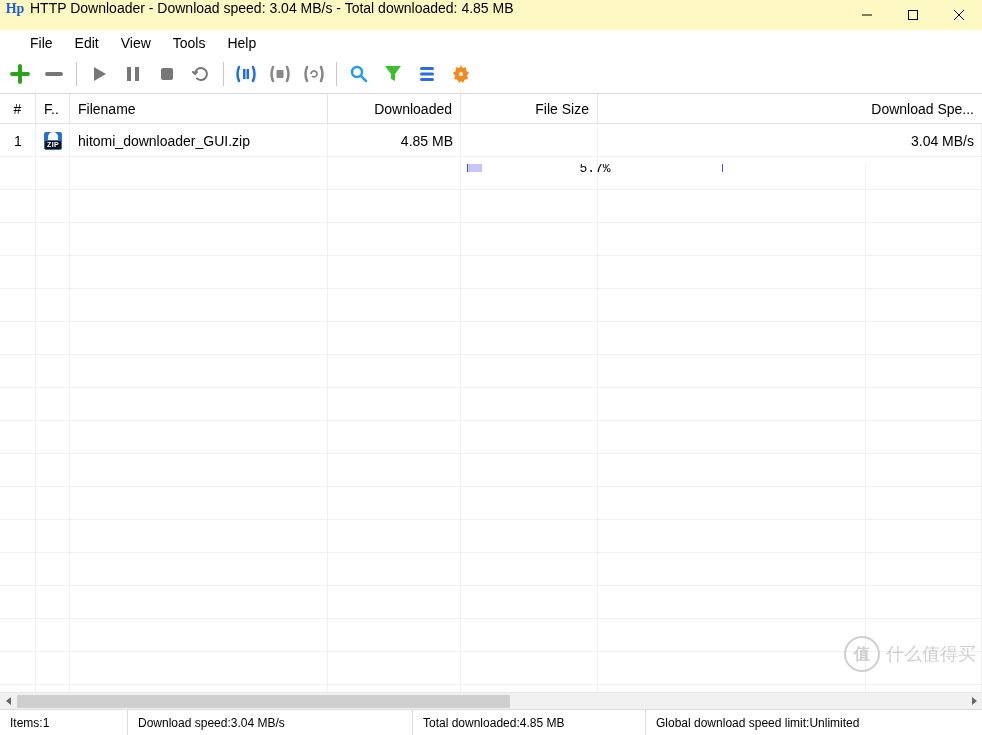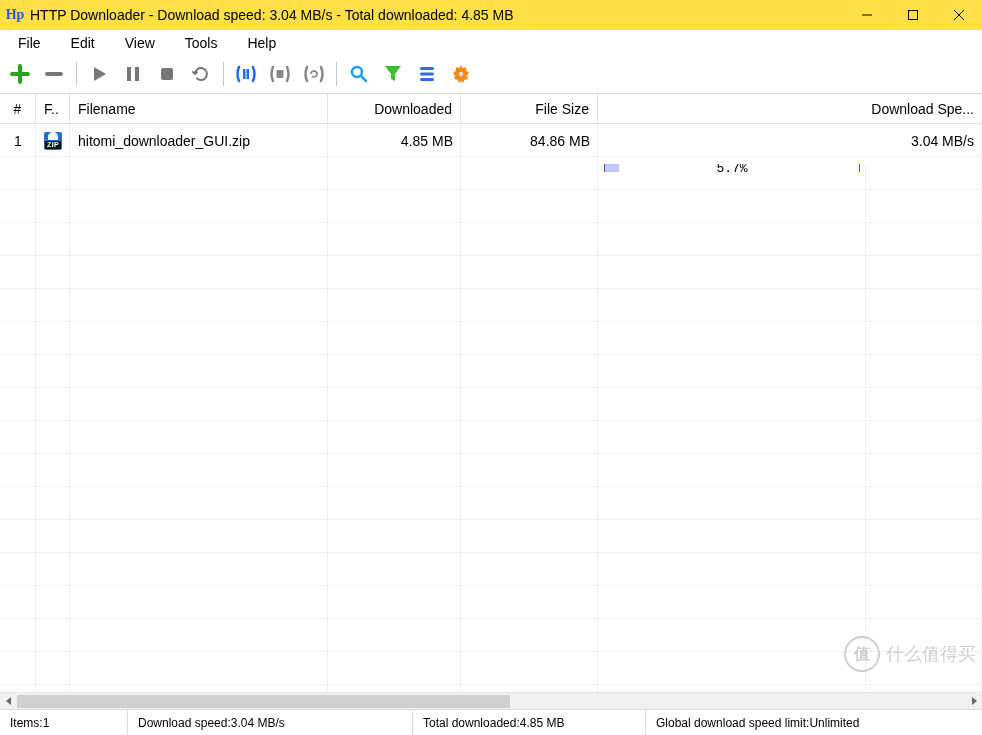--- a/index.html
+++ b/index.html
@@ -8,40 +8,40 @@
     width: 982px; height: 735px;
     font-family: "Segoe UI", Tahoma, sans-serif;
     font-size: 14px;
     background: #ffffff;
     color: #000;
     overflow: hidden;
   }
   .window { width: 982px; height: 735px; display: flex; flex-direction: column; background: #fff; }
   
   .titlebar {
-    height: 30px; display: flex; align-items: center;
-    padding: 0 0 0 6px; background: #fde047;
+    height: 30px; display: flex; align-items: flex-start;
+    padding: 0 0 0 6px; background: #fef9c3;
   }
   .titlebar .app-icon {
     width: 18px; height: 18px; display: flex; align-items: center; justify-content: center;
     font-family: Georgia, "Times New Roman", serif; font-weight: bold; font-size: 14px;
     color: #1e5fd8; margin-right: 6px;
   }
   .titlebar .title { flex: 0 0 auto; font-size: 14px; white-space: nowrap; }
   .titlebar .spacer { flex: 1; }
   .win-controls { display: flex; height: 100%; }
   .win-btn {
     width: 46px; height: 30px; display: flex; align-items: center; justify-content: center;
     color: #000;
   }
   .win-btn svg { display: block; }
   
   .menubar {
-    height: 26px; display: flex; align-items: center; gap: 10px;
-    padding: 0 8px;
+    height: 26px; display: flex; align-items: center; gap: 2px;
+    padding: 0 20px;
   }
   .menu-item { padding: 2px 10px; font-size: 14px; }
   
   .toolbar {
     height: 38px; display: flex; align-items: center; gap: 2px;
     padding: 0 4px 2px 4px;
     border-bottom: 1px solid #d9d9d9;
   }
   .tbtn {
     width: 32px; height: 32px; display: flex; align-items: center; justify-content: center;
@@ -301,21 +301,20 @@
 
     <div class="row">
       <div class="cell col-num">1</div>
       <div class="cell col-type">
         <div class="zip-icon">
             <span class="lbl">ZIP</span>
           </div>
       </div>
       <div class="cell col-name">hitomi_downloader_GUI.zip</div>
       <div class="cell col-dl">4.85 MB</div>
-      <div class="cell col-size">84.86 MB</div>
       <div class="cell col-prog progress-cell">
         <div class="progress-outer">
           <div class="progress-fill" id="progfill" style="width: 5.7%;"></div>
           <span class="progress-text">5.7%</span>
         </div>
       </div>
       <div class="cell col-speed">3.04 MB/s</div>
     </div>
 
     <div class="watermark">

